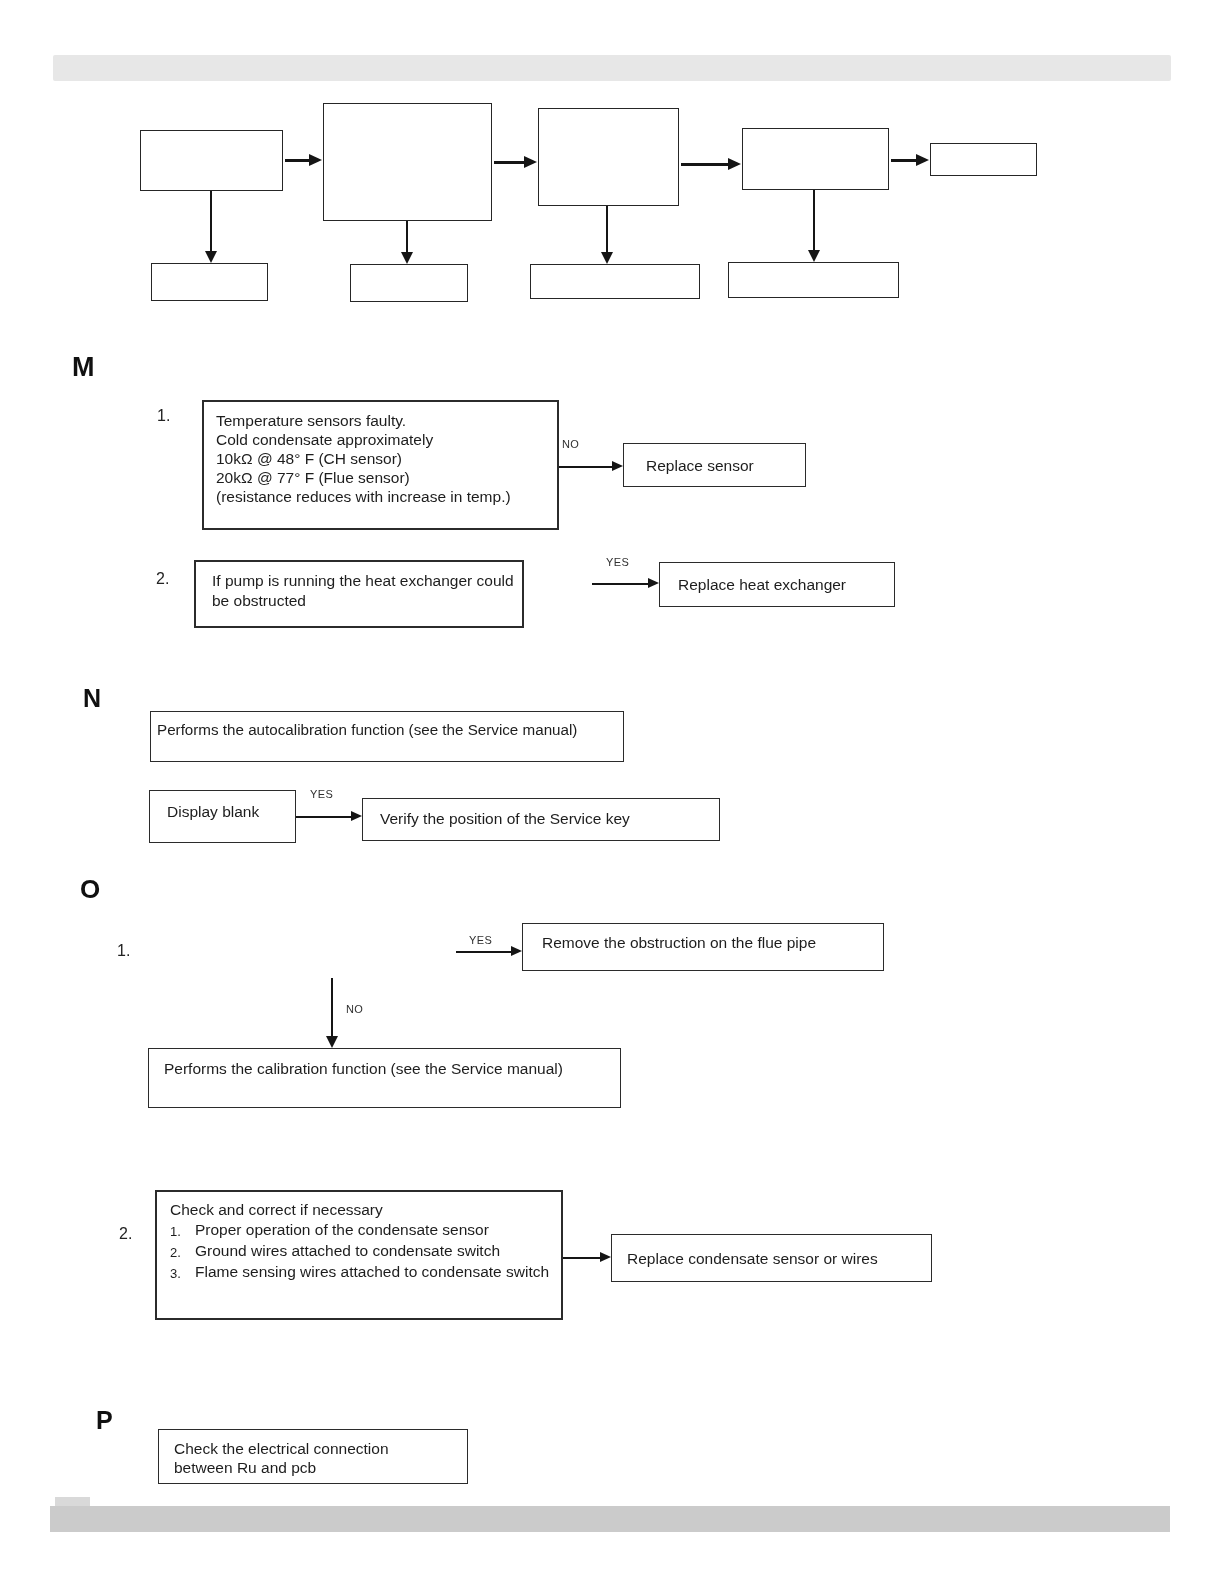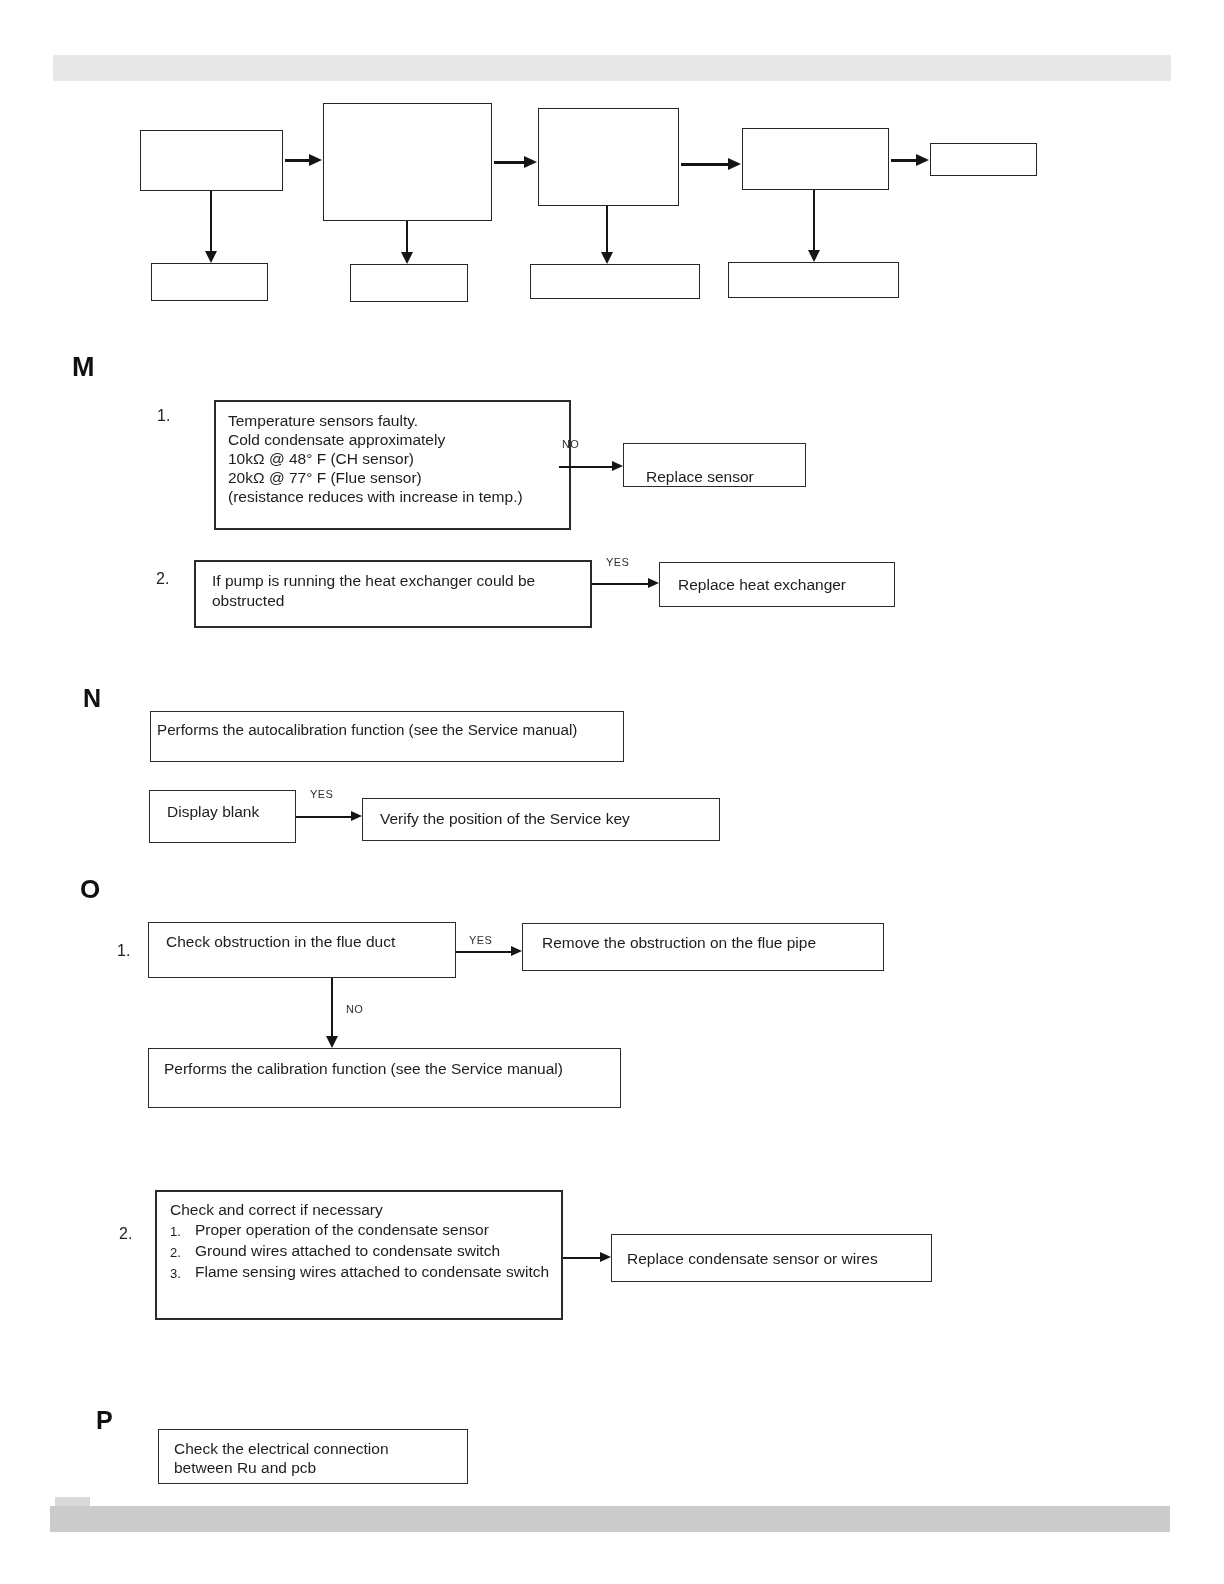--- a/index.html
+++ b/index.html
@@ -19,21 +19,21 @@
   .hline{position:absolute;height:2px;background:#151515;}
   .vline{position:absolute;width:2px;background:#151515;}
   .ah-r{position:absolute;width:0;height:0;border-top:5.5px solid transparent;
         border-bottom:5.5px solid transparent;border-left:11px solid #151515;}
   .ah-r.big{border-top-width:6px;border-bottom-width:6px;border-left-width:13px;}
   .ah-d{position:absolute;width:0;height:0;border-left:6px solid transparent;
         border-right:6px solid transparent;border-top:12px solid #151515;}
   .o2-row{display:flex;}
   .o2-num{width:25px;flex:0 0 25px;font-size:13px;padding-top:2px;}
   .o2-text{font-size:15.5px;line-height:20px;}
-  .pad-m1{padding:9px 10px 0 12px;margin-left:12px;}
+  .pad-m1{padding:9px 10px 0 12px;}
 </style>
 </head>
 <body>
 
 <div class="page">
 
   <div class="bar" style="left:53px;top:55px;width:1118px;height:26px;background:#e7e7e7;border-radius:2px;"></div>
   <div class="bar" style="left:55px;top:1497px;width:35px;height:12px;background:#d9d9d9;"></div>
   <div class="bar" style="left:50px;top:1506px;width:1120px;height:26px;background:#cbcbcb;"></div>
 
@@ -73,26 +73,26 @@
   <div class="box heavy pad-m1" style="left:202px;top:400px;width:357px;height:130px;">
     <div>Temperature sensors faulty.</div>
     <div>Cold condensate approximately</div>
     <div>10kΩ @ 48° F (CH sensor)</div>
     <div>20kΩ @ 77° F (Flue sensor)</div>
     <div>(resistance reduces with increase in temp.)</div>
   </div>
   <div class="connlabel" style="left:562px;top:438px;">NO</div>
   <div class="hline" style="left:559px;top:466px;width:53px;"></div>
   <div class="ah-r" style="left:612px;top:461px;"></div>
-  <div class="box vcenter" style="left:623px;top:443px;width:183px;height:44px;padding-left:22px;align-items:flex-end;">
+  <div class="box vcenter" style="left:623px;top:443px;width:183px;height:44px;padding-left:22px;">
     <span>Replace sensor</span>
   </div>
 
   <div class="itemnum" style="left:156px;top:570px;">2.</div>
-  <div class="box heavy" style="left:194px;top:560px;width:398px;height:68px;padding:9px 8px 0 16px;line-height:19.5px;">
+  <div class="box heavy" style="left:194px;top:560px;width:330px;height:68px;padding:9px 8px 0 16px;line-height:19.5px;">
     <span>If pump is running the heat exchanger could be obstructed</span>
   </div>
   <div class="connlabel" style="left:606px;top:556px;">YES</div>
   <div class="hline" style="left:592px;top:583px;width:56px;"></div>
   <div class="ah-r" style="left:648px;top:578px;"></div>
   <div class="box vcenter" style="left:659px;top:562px;width:236px;height:45px;padding-left:18px;">
     <span>Replace heat exchanger</span>
   </div>
 
   <div class="seclabel" style="left:83px;top:684px;font-size:25px;">N</div>
@@ -105,23 +105,20 @@
   <div class="connlabel" style="left:310px;top:788px;">YES</div>
   <div class="hline" style="left:296px;top:816px;width:55px;"></div>
   <div class="ah-r" style="left:351px;top:811px;"></div>
   <div class="box" style="left:362px;top:798px;width:358px;height:43px;padding:10px 0 0 17px;">
     <span>Verify the position of the Service key</span>
   </div>
 
   <div class="seclabel" style="left:80px;top:874px;font-size:26px;">O</div>
 
   <div class="itemnum" style="left:117px;top:942px;">1.</div>
-  <div class="box" style="left:148px;top:922px;width:308px;height:56px;padding:9px 0 0 17px;">
-    <span>Check obstruction in the flue duct</span>
-  </div>
   <div class="connlabel" style="left:469px;top:934px;">YES</div>
   <div class="hline" style="left:456px;top:951px;width:55px;"></div>
   <div class="ah-r" style="left:511px;top:946px;"></div>
   <div class="box" style="left:522px;top:923px;width:362px;height:48px;padding:9px 0 0 19px;">
     <span>Remove the obstruction on the flue pipe</span>
   </div>
   <div class="vline" style="left:331px;top:978px;height:58px;"></div>
   <div class="ah-d" style="left:326px;top:1036px;"></div>
   <div class="connlabel" style="left:346px;top:1003px;">NO</div>
   <div class="box" style="left:148px;top:1048px;width:473px;height:60px;padding:10px 0 0 15px;">

